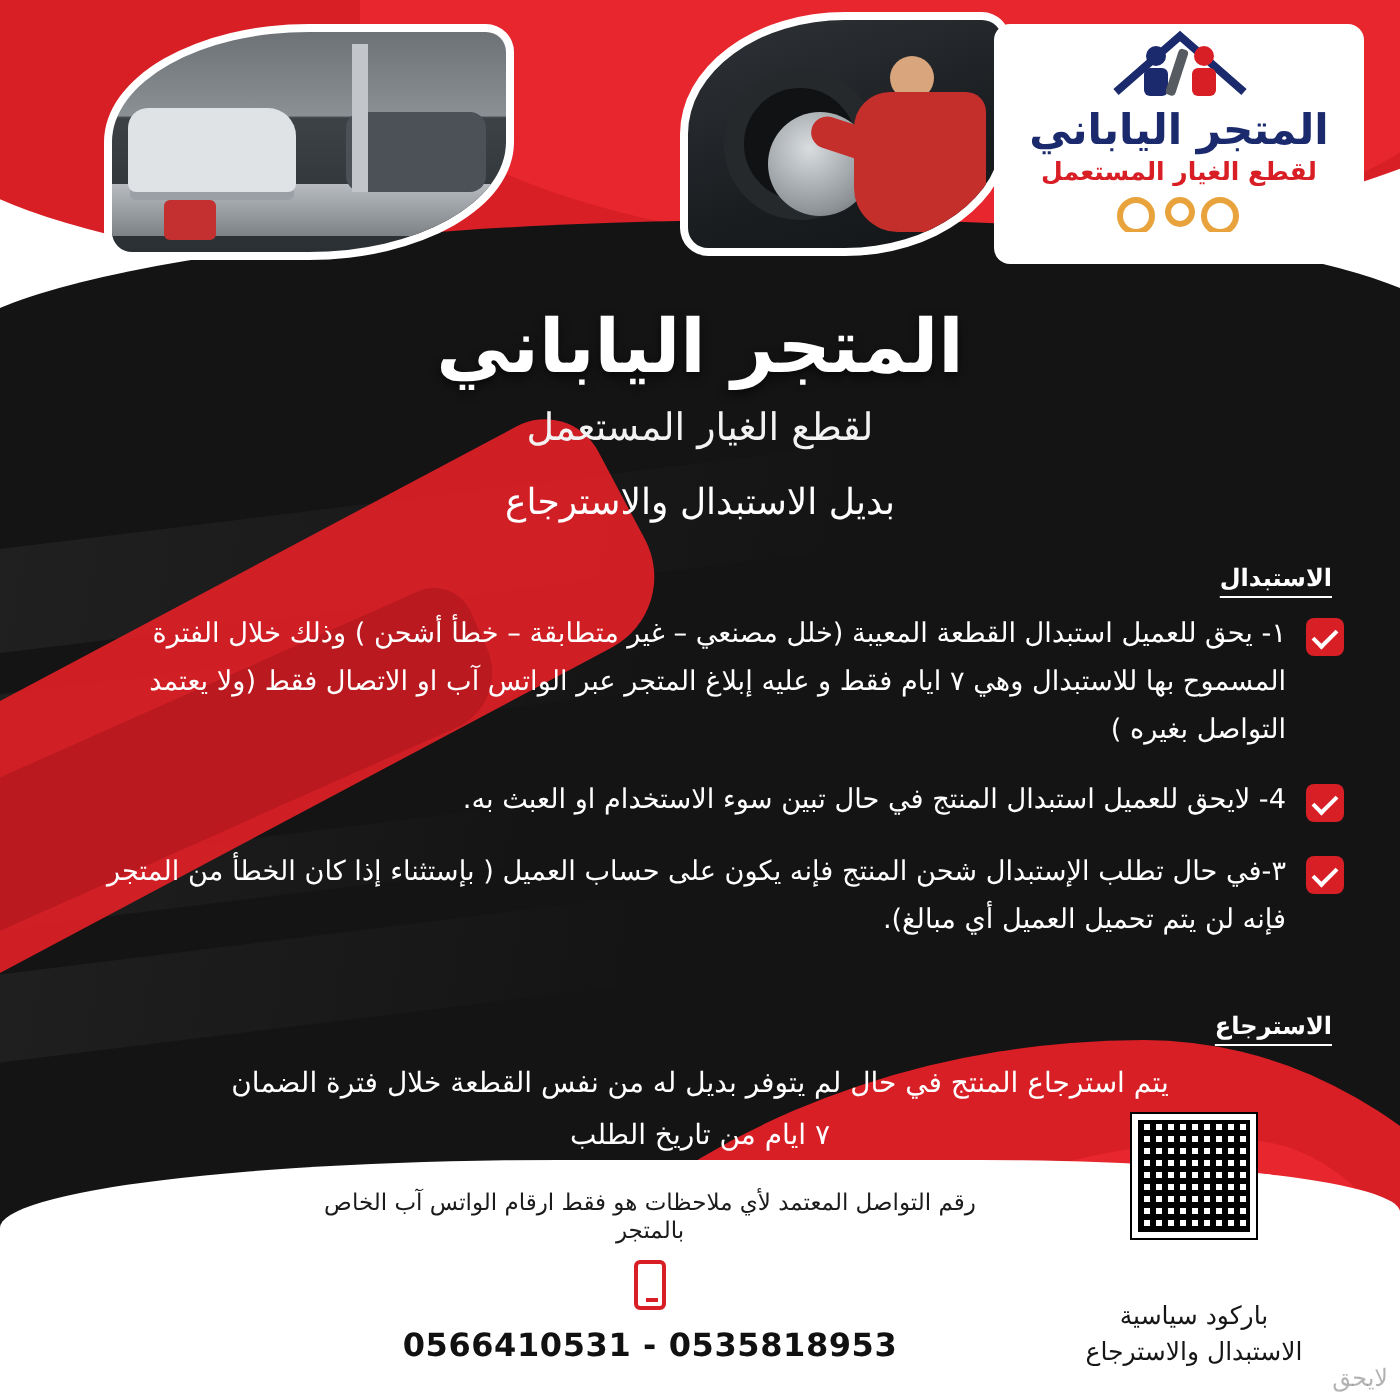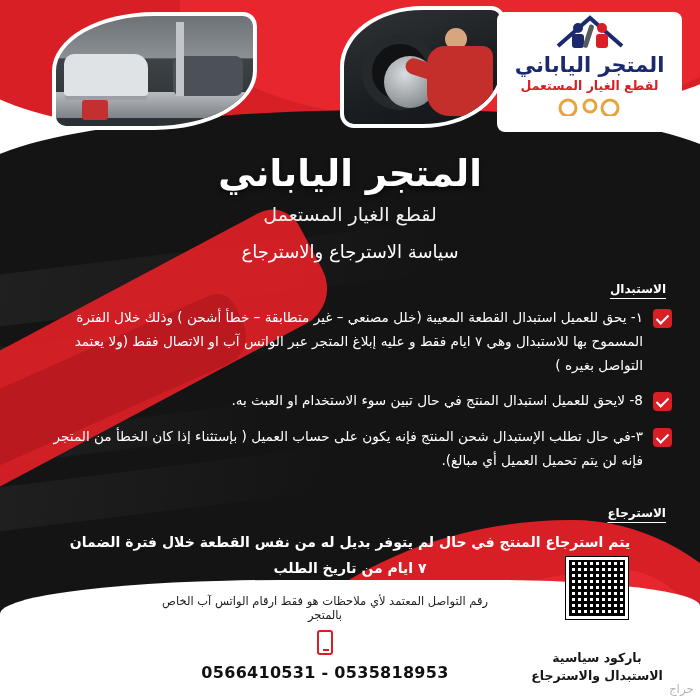--- a/index.html
+++ b/index.html
@@ -349,21 +349,20 @@
   .return-text {
     position: absolute;
     top: 530px;
     right: 34px;
     left: 34px;
     z-index: 9;
     color: #ffffff;
     font-size: 14px;
     line-height: 1.85;
     text-align: center;
-    font-weight: bold;
   }
 
   
   .qr-block {
     position: absolute;
     right: 18px;
     bottom: 14px;
     z-index: 10;
     text-align: center;
     width: 170px;
@@ -375,21 +374,21 @@
     background:
       repeating-linear-gradient(0deg, #000 0 3px, #fff 3px 6px),
       repeating-linear-gradient(90deg, #000 0 3px, #fff 3px 6px);
     background-blend-mode: multiply;
     border: 3px solid #ffffff;
     box-shadow: 0 0 0 1px #000;
   }
   .qr-caption {
     color: #161616;
     font-size: 12.5px;
-    font-weight: bold;
+    font-weight: normal;
     line-height: 1.5;
     margin-top: 30px;
   }
 
   
   .contact {
     position: absolute;
     bottom: 18px;
     left: 150px;
     right: 200px;
@@ -493,33 +492,33 @@
         <circle cx="68" cy="12" r="8" fill="none" stroke="#e8a33d" stroke-width="3"></circle>
         <circle cx="90" cy="10" r="6" fill="none" stroke="#e8a33d" stroke-width="3"></circle>
         <circle cx="110" cy="12" r="8" fill="none" stroke="#e8a33d" stroke-width="3"></circle>
       </svg>
     </div>
   </div>
 
   <div class="title-wrap">
     <div class="main-title">المتجر الياباني</div>
     <div class="main-sub">لقطع الغيار المستعمل</div>
-    <div class="policy-line">سياسة الاسترجاع والاسترجاع</div>
+    <div class="policy-line">بديل الاستبدال والاسترجاع</div>
   </div>
 
   <div class="section-head head-exchange">الاستبدال</div>
 
   <div class="items">
     <div class="item">
       <span class="check"></span>
       <span class="item-text">١- يحق للعميل استبدال القطعة المعيبة (خلل مصنعي – غير متطابقة – خطأ أشحن ) وذلك خلال الفترة المسموح بها للاستبدال وهي ٧ ايام فقط و عليه إبلاغ المتجر عبر الواتس آب او الاتصال فقط (ولا يعتمد التواصل بغيره )</span>
     </div>
     <div class="item">
       <span class="check"></span>
-      <span class="item-text">8- لايحق للعميل استبدال المنتج في حال تبين سوء الاستخدام او العبث به.</span>
+      <span class="item-text">4- لايحق للعميل استبدال المنتج في حال تبين سوء الاستخدام او العبث به.</span>
     </div>
     <div class="item">
       <span class="check"></span>
       <span class="item-text">٣-في حال تطلب الإستبدال شحن المنتج فإنه يكون على حساب العميل ( بإستثناء إذا كان الخطأ من المتجر فإنه لن يتم تحميل العميل أي مبالغ).</span>
     </div>
   </div>
 
   <div class="section-head head-return">الاسترجاع</div>
   <div class="return-text">
     <div>يتم استرجاع المنتج في حال لم يتوفر بديل له من نفس القطعة خلال فترة الضمان</div>
@@ -535,14 +534,14 @@
   </div>
 
   <div class="contact">
     <div class="contact-note">رقم التواصل المعتمد لأي ملاحظات هو فقط ارقام الواتس آب الخاص بالمتجر</div>
     <div class="contact-row">
       <span class="phone-icon"></span>
       <span class="contact-numbers">0535818953 - 0566410531</span>
     </div>
   </div>
 
-  <div class="watermark">حراج</div>
+  <div class="watermark">لايحق</div>
 </div>
 
 </body></html>

